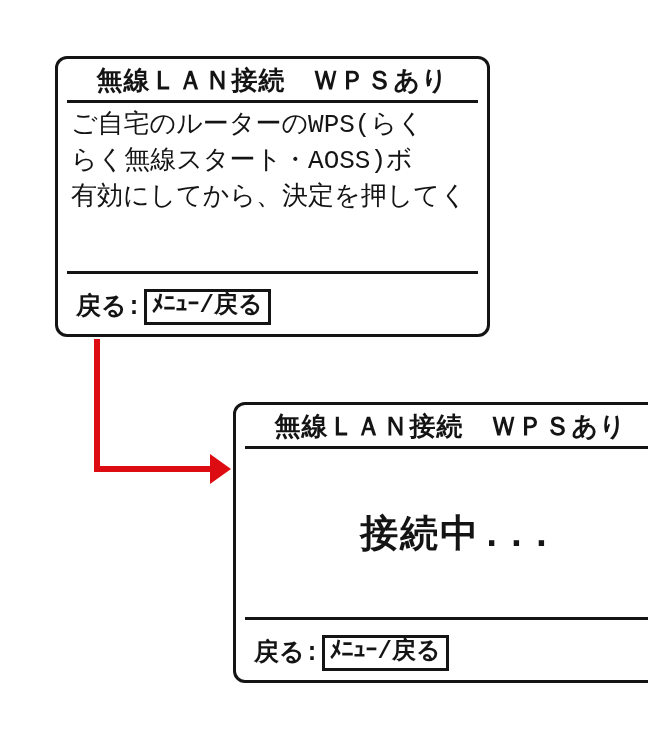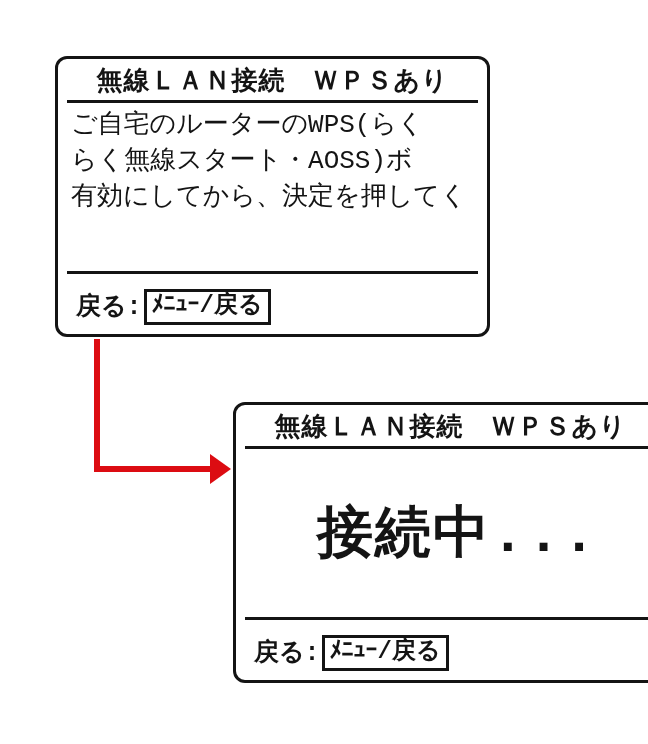--- a/index.html
+++ b/index.html
@@ -50,21 +50,21 @@
   }
   .body-line { white-space: nowrap; }
 
   .status-area {
     flex: 1;
     display: flex;
     align-items: center;
     justify-content: center;
   }
   .status-text {
-    font-size: 56px;
+    font-size: 38px;
     font-weight: bold;
     letter-spacing: 2px;
     padding-left: 14px;
     white-space: nowrap;
   }
 
   .softkey-bar {
     display: flex;
     padding: 15px 16px 9px 18px;
     font-size: 25px;

